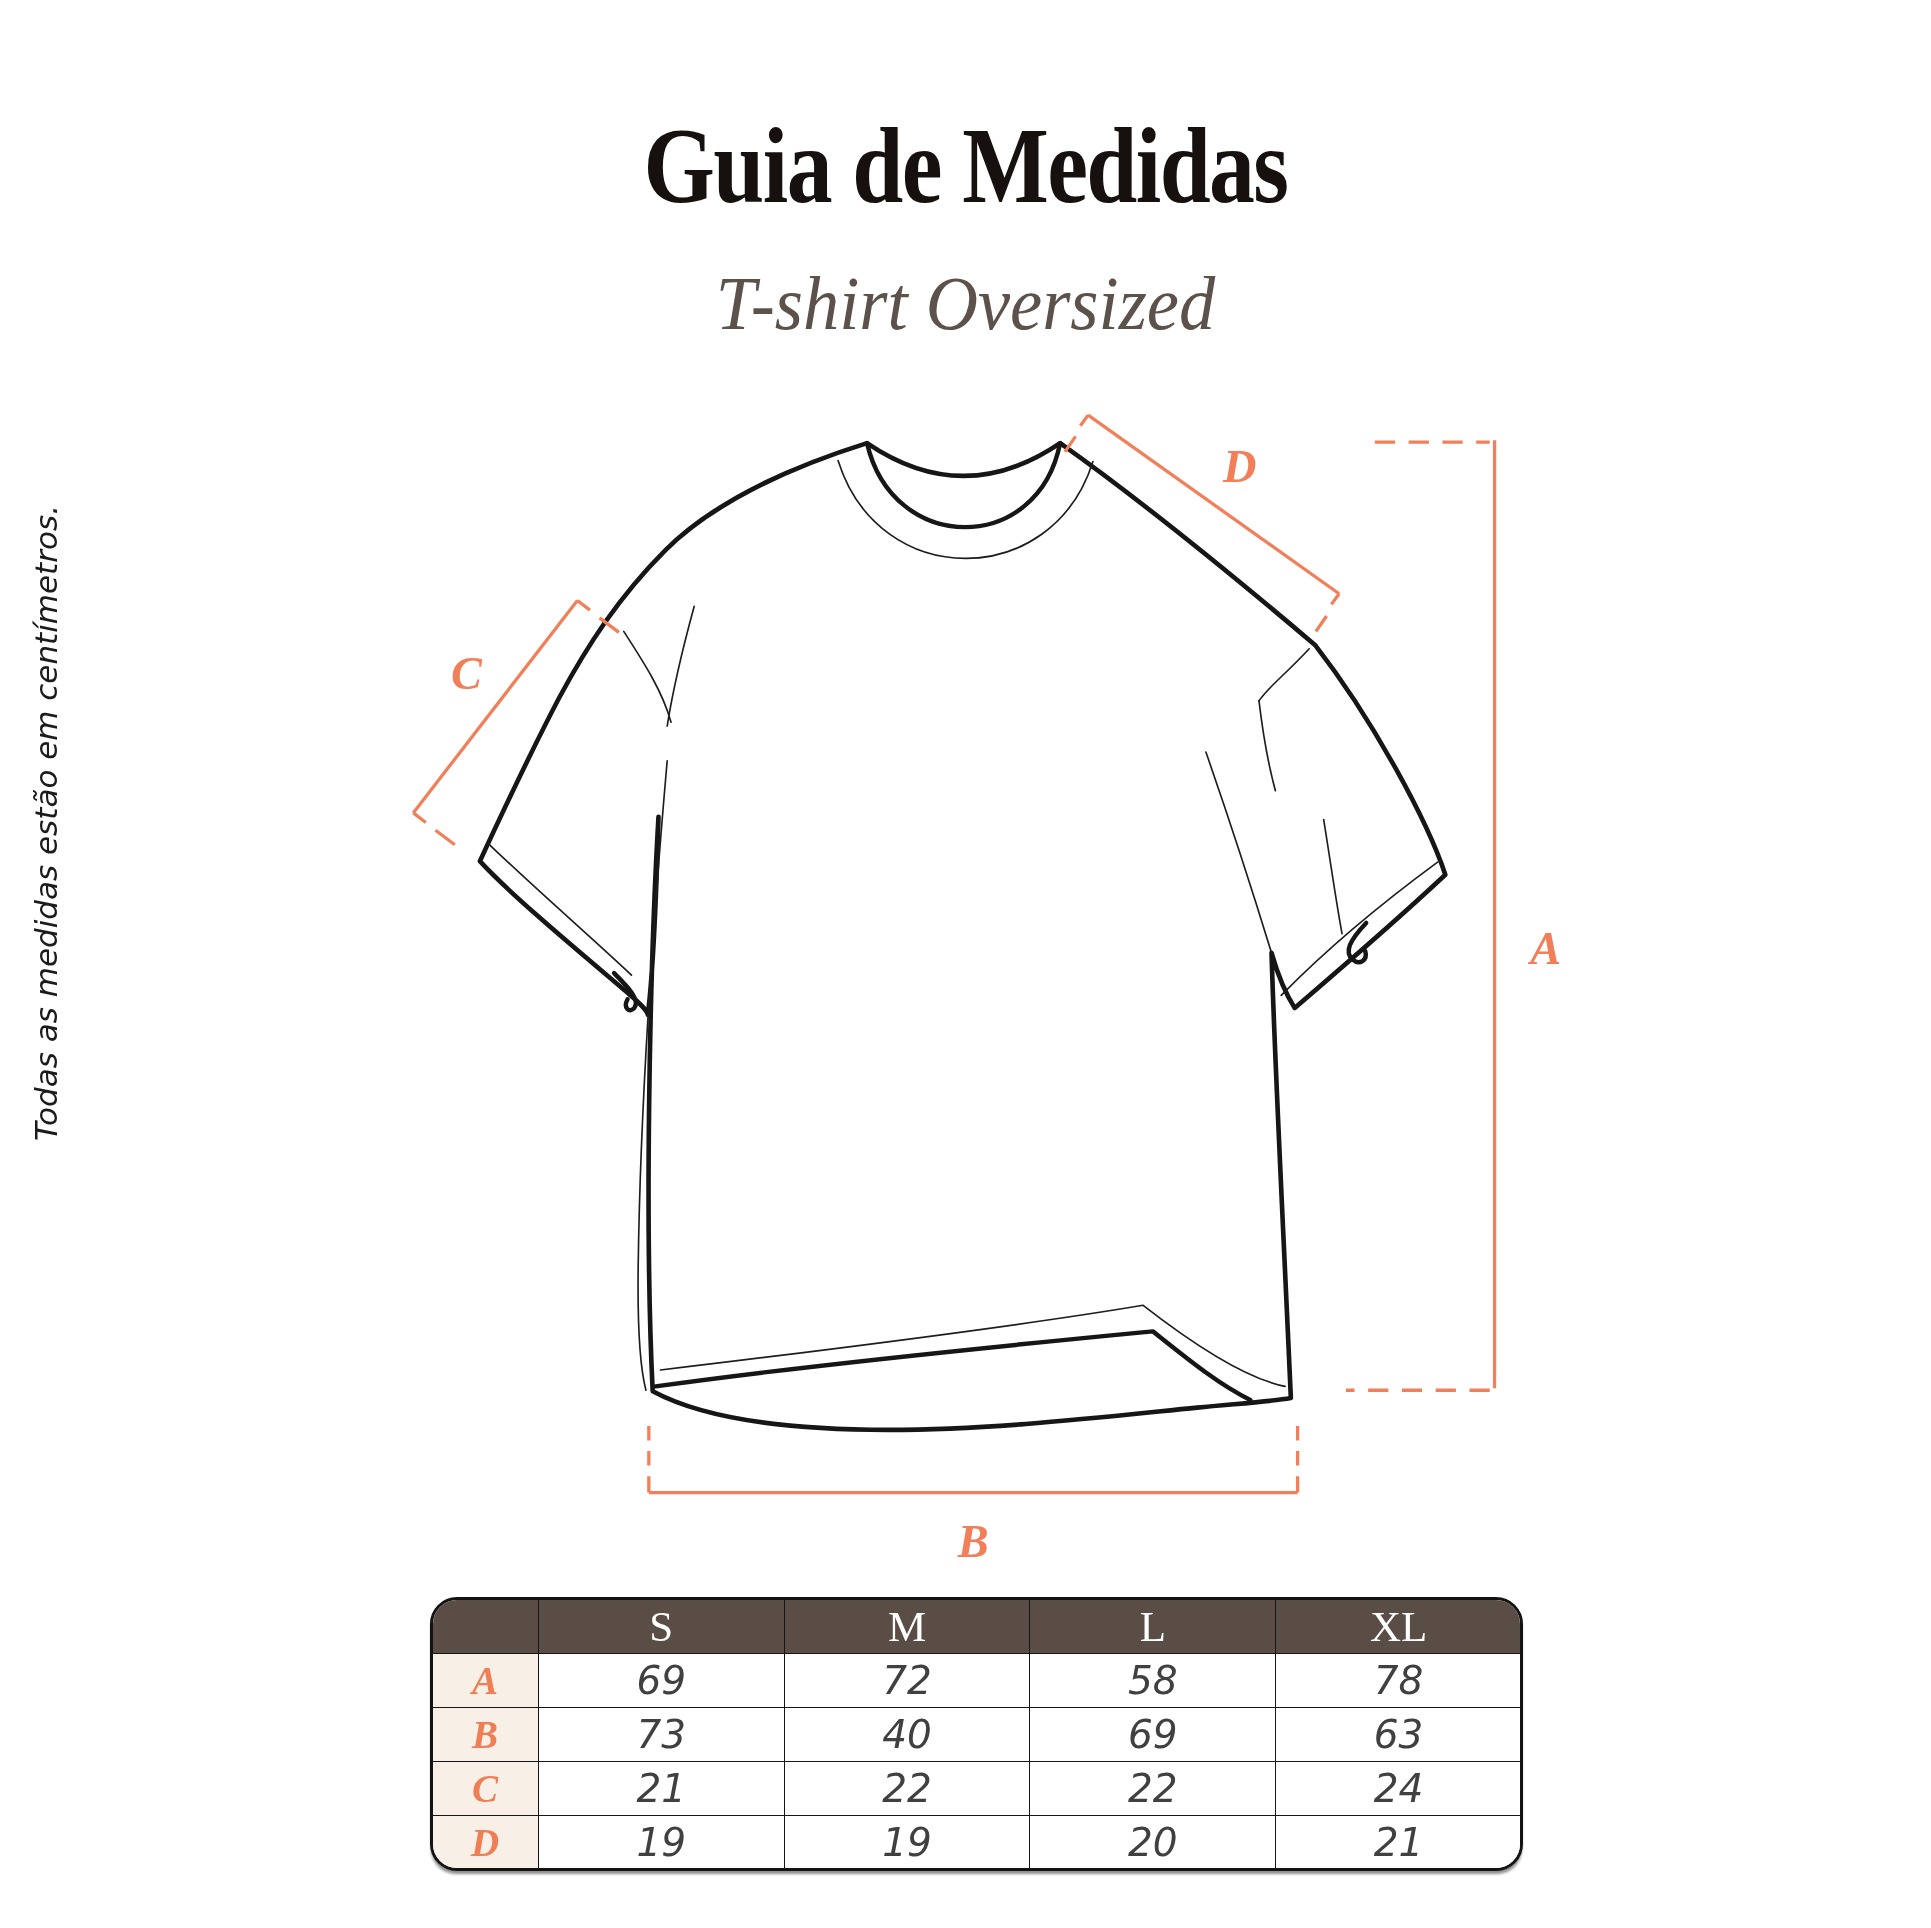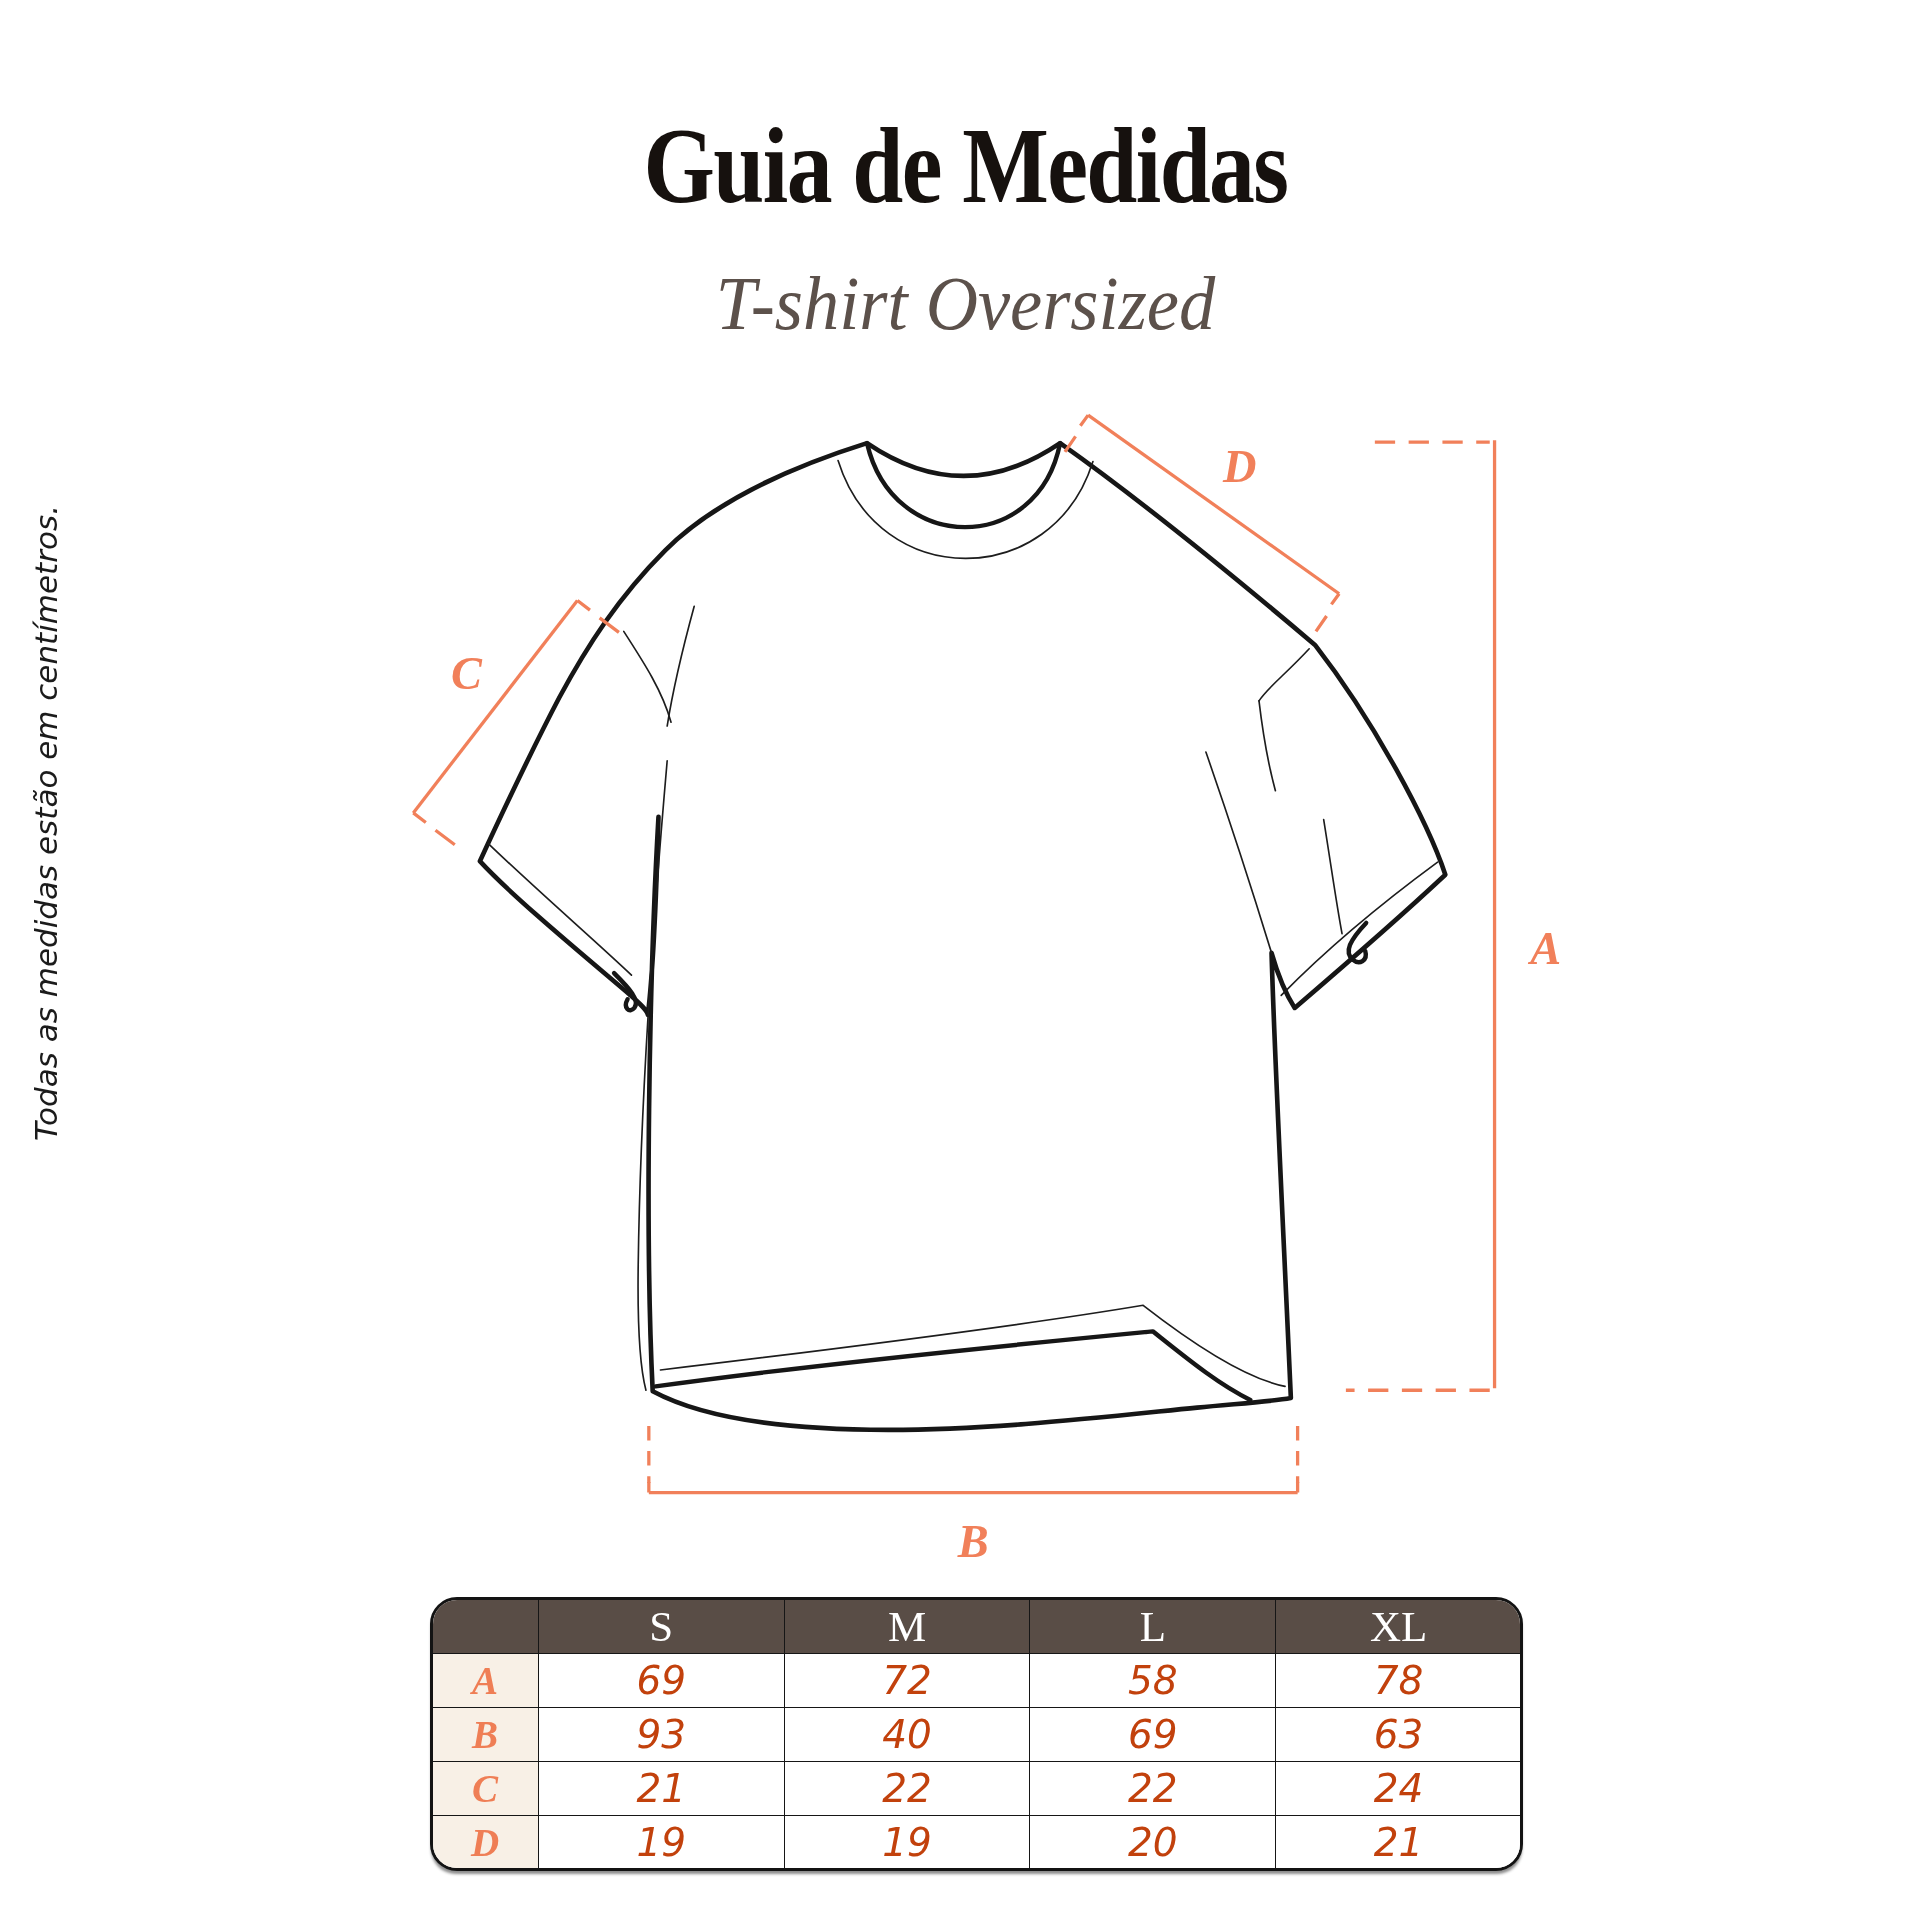--- a/index.html
+++ b/index.html
@@ -45,21 +45,21 @@
   .size-table tbody tr{height:53px;}
   .size-table thead th{
     background:#594d46;color:#ffffff;font-family:"Liberation Serif",serif;
     font-weight:normal;font-size:43px;
   }
   .size-table tbody th{
     background:#f8f0e6;color:#ef7e55;font-family:"Liberation Serif",serif;
     font-style:italic;font-weight:bold;font-size:39px;
   }
   .size-table td{
-    background:#ffffff;color:#c2410c;font-family:"DejaVu Sans",sans-serif;
+    background:#ffffff;color:#404040;font-family:"DejaVu Sans",sans-serif;
     font-style:italic;font-size:39px;
   }
 </style>
 </head>
 <body>
 
 <div class="canvas">
 
   <div class="page-title">Guia de Medidas</div>
   <div class="page-subtitle">T-shirt Oversized</div>
@@ -154,21 +154,21 @@
       <tbody>
           <tr>
             <th>A</th>
             <td>69</td>
             <td>72</td>
             <td>58</td>
             <td>78</td>
           </tr>
           <tr>
             <th>B</th>
-            <td>93</td>
+            <td>73</td>
             <td>40</td>
             <td>69</td>
             <td>63</td>
           </tr>
           <tr>
             <th>C</th>
             <td>21</td>
             <td>22</td>
             <td>22</td>
             <td>24</td>

